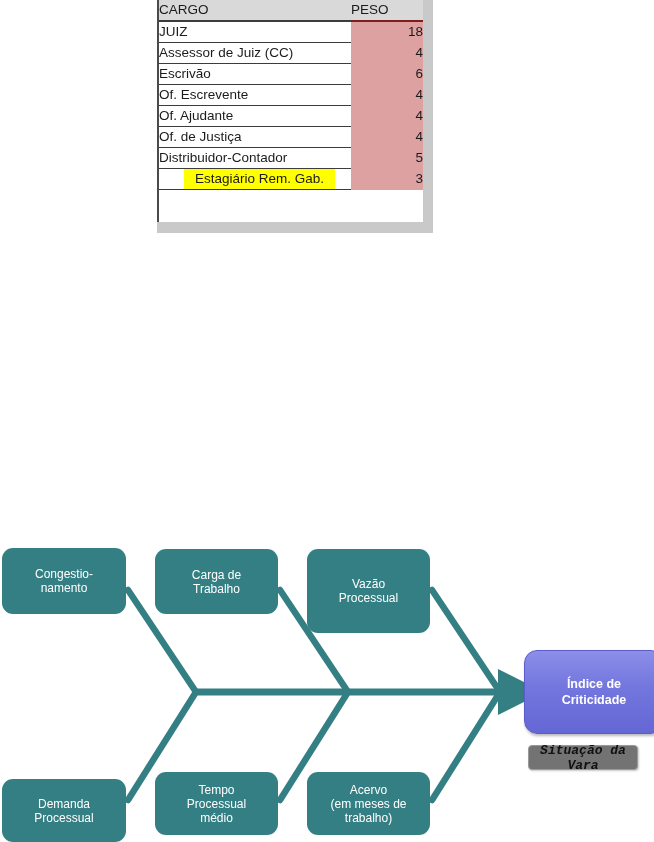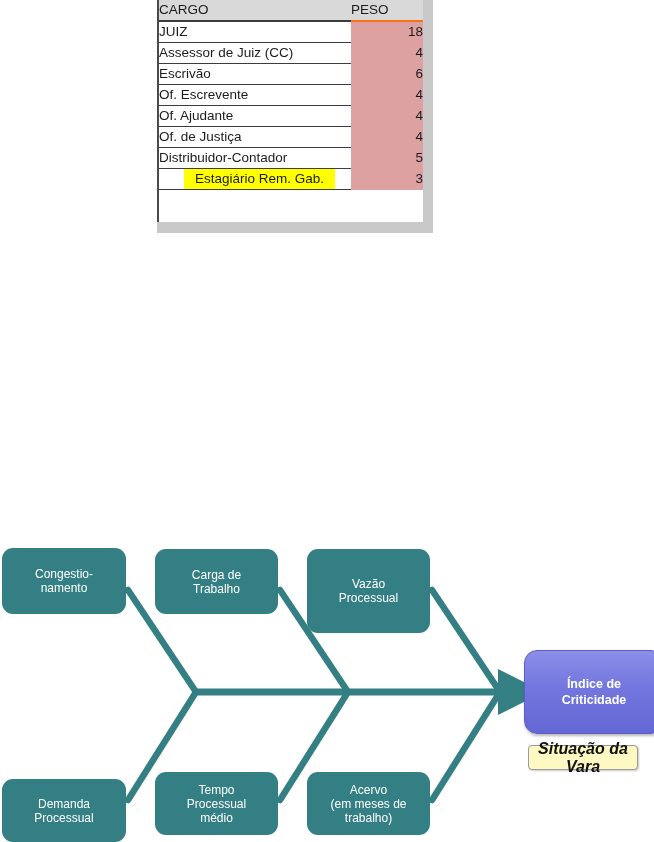--- a/index.html
+++ b/index.html
@@ -60,21 +60,21 @@
   th.hdr-cargo {
     background: #d9d9d9;
     text-align: left;
     padding-left: 6px;
     border-bottom: 2px solid #3c3c3c;
   }
   th.hdr-peso {
     background: #d9d9d9;
     text-align: left;
     padding-left: 6px;
-    border-bottom: 2px solid #f97316;
+    border-bottom: 2px solid #7f1d1d;
   }
   td.cargo-cell {
     text-align: left;
     padding-left: 6px;
     background: #ffffff;
     border-bottom: 1px solid #3c3c3c;
   }
   td.peso-cell {
     text-align: right;
     padding-right: 10px;
@@ -147,28 +147,28 @@
     box-shadow: 1px 2px 3px rgba(0,0,0,0.28);
   }
   #node-indice .node-text { white-space: pre-line; }
 
   #situacao-label {
     position: absolute;
     left: 528px;
     top: 745px;
     width: 110px;
     height: 25px;
-    background: #fef9c3;
+    background: #737373;
     border: 1px solid #9a9a9a;
     border-radius: 4px;
     color: #111111;
-    font-family: Liberation Sans, sans-serif;
+    font-family: Liberation Mono, monospace;
     font-style: italic;
     font-weight: bold;
-    font-size: 16px;
+    font-size: 13px;
     display: flex;
     align-items: center;
     justify-content: center;
     text-align: center;
     box-sizing: border-box;
     box-shadow: 1px 1px 2px rgba(0,0,0,0.22);
   }
 </style>
 </head>
 <body>

